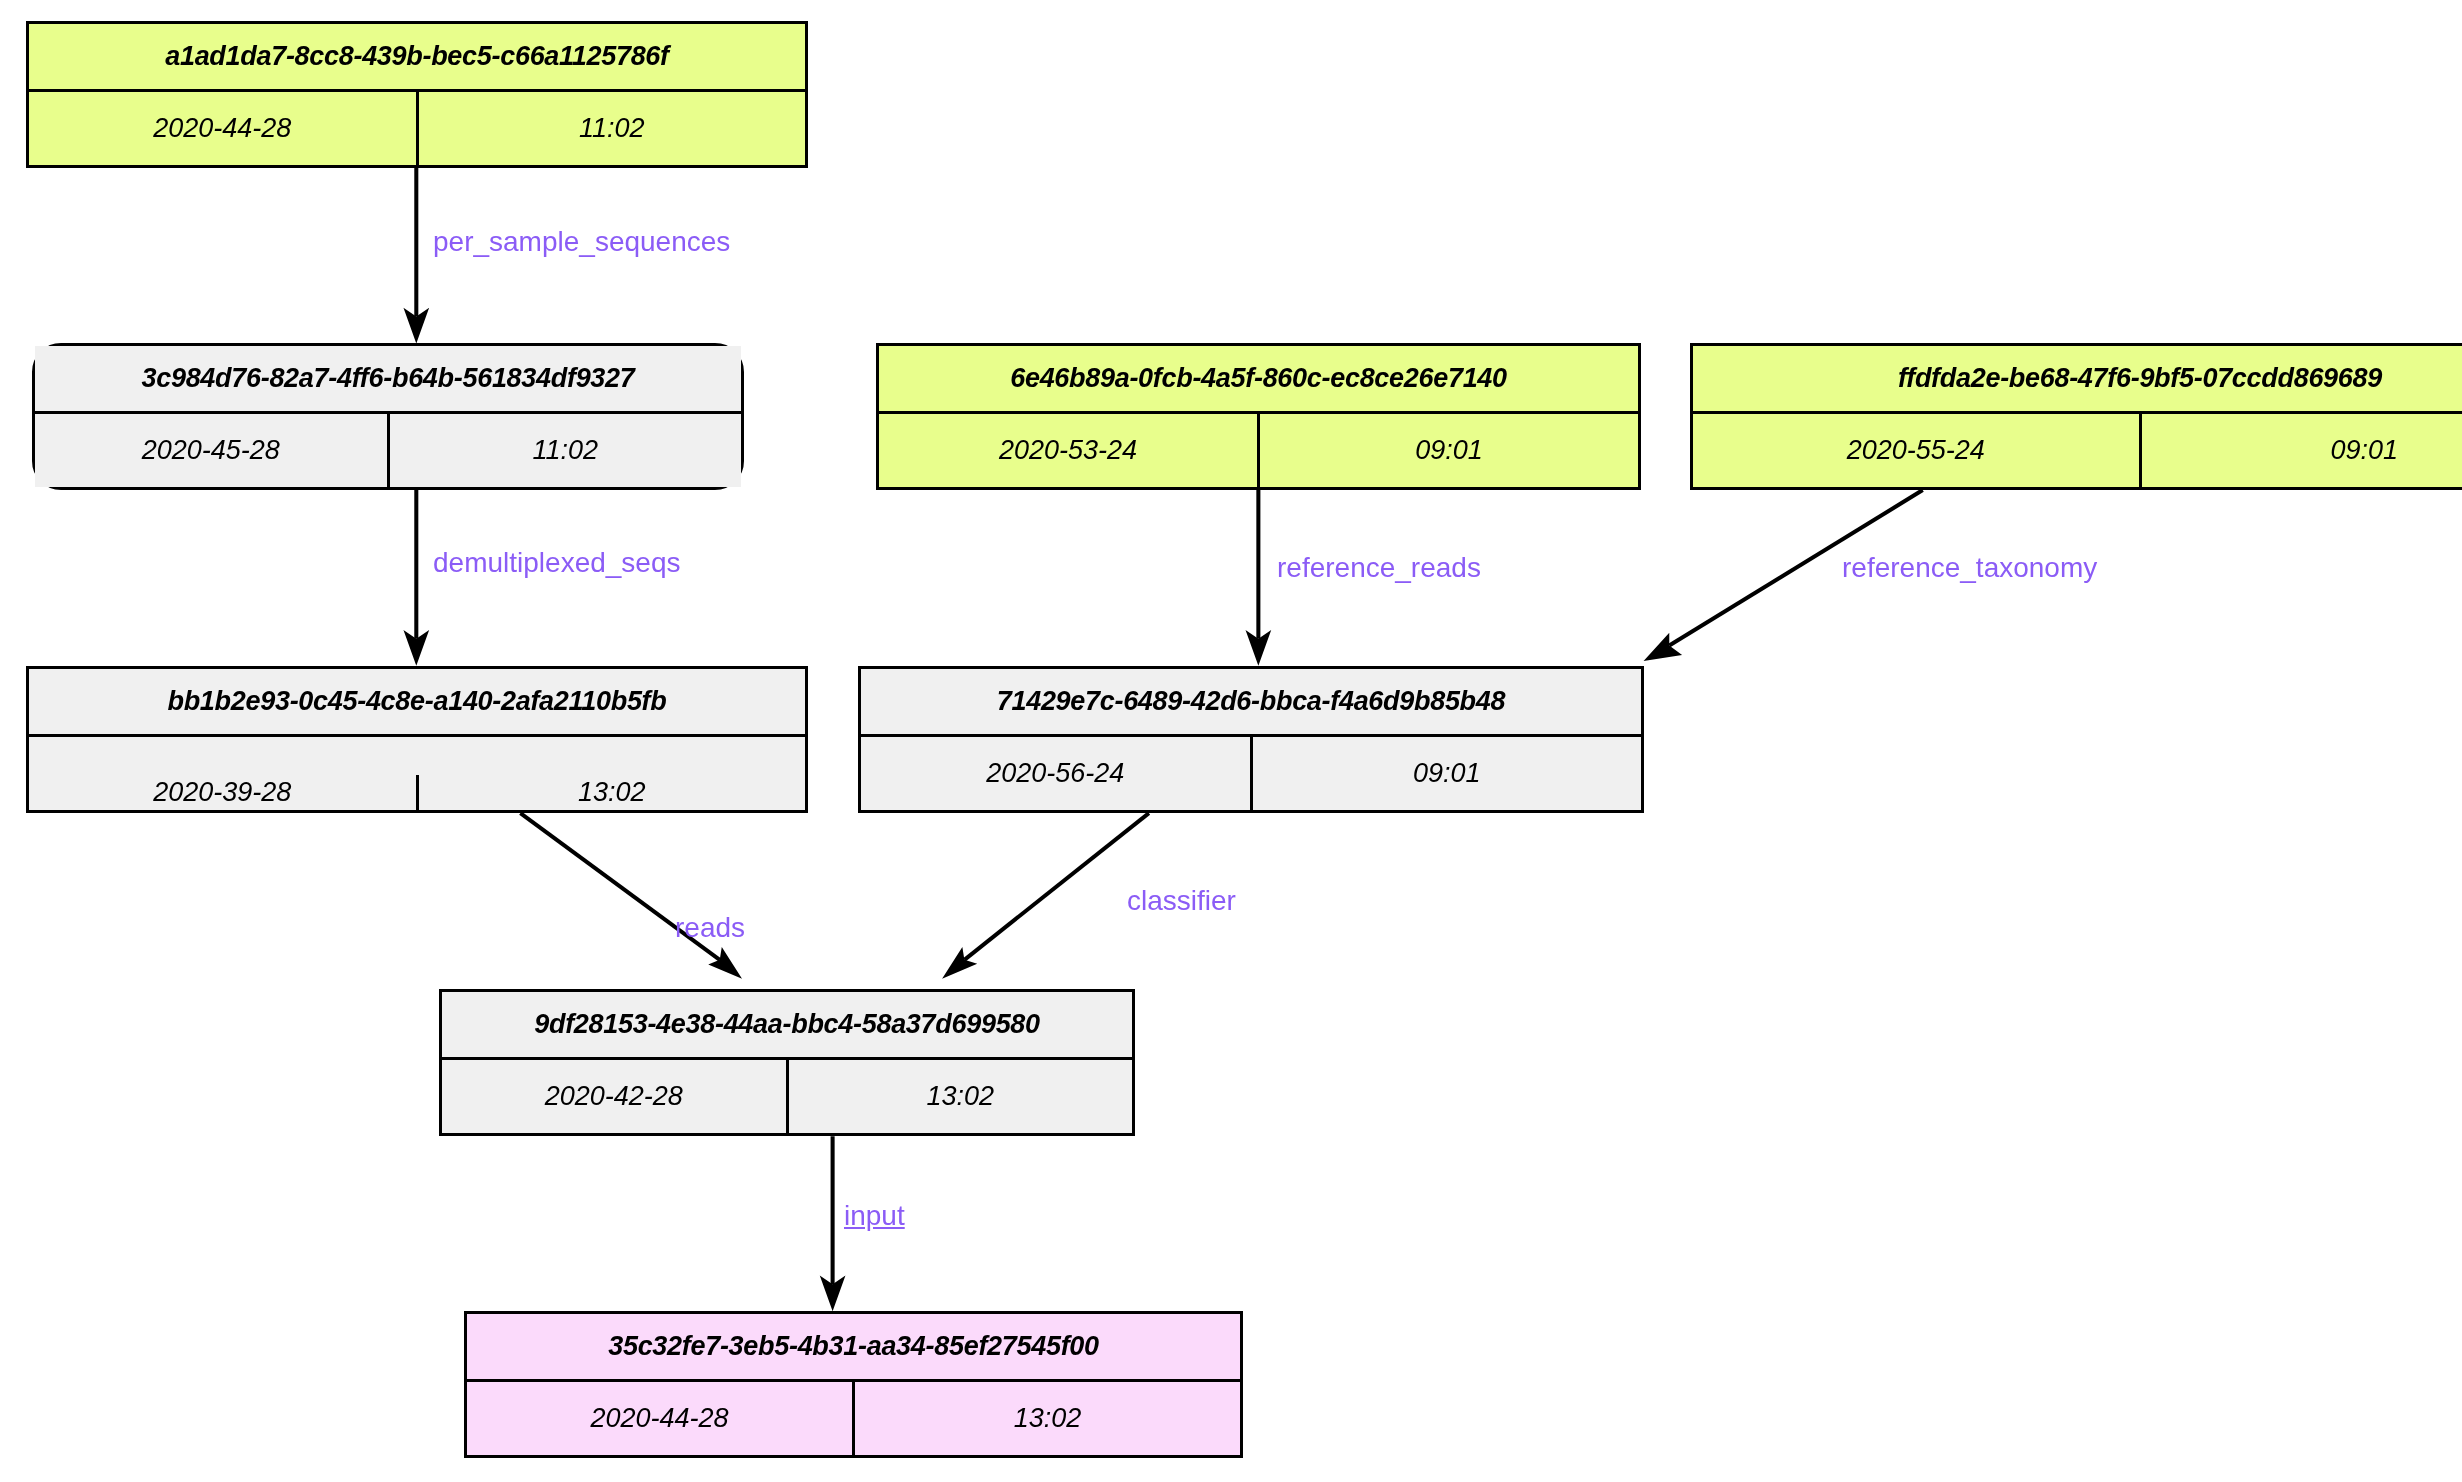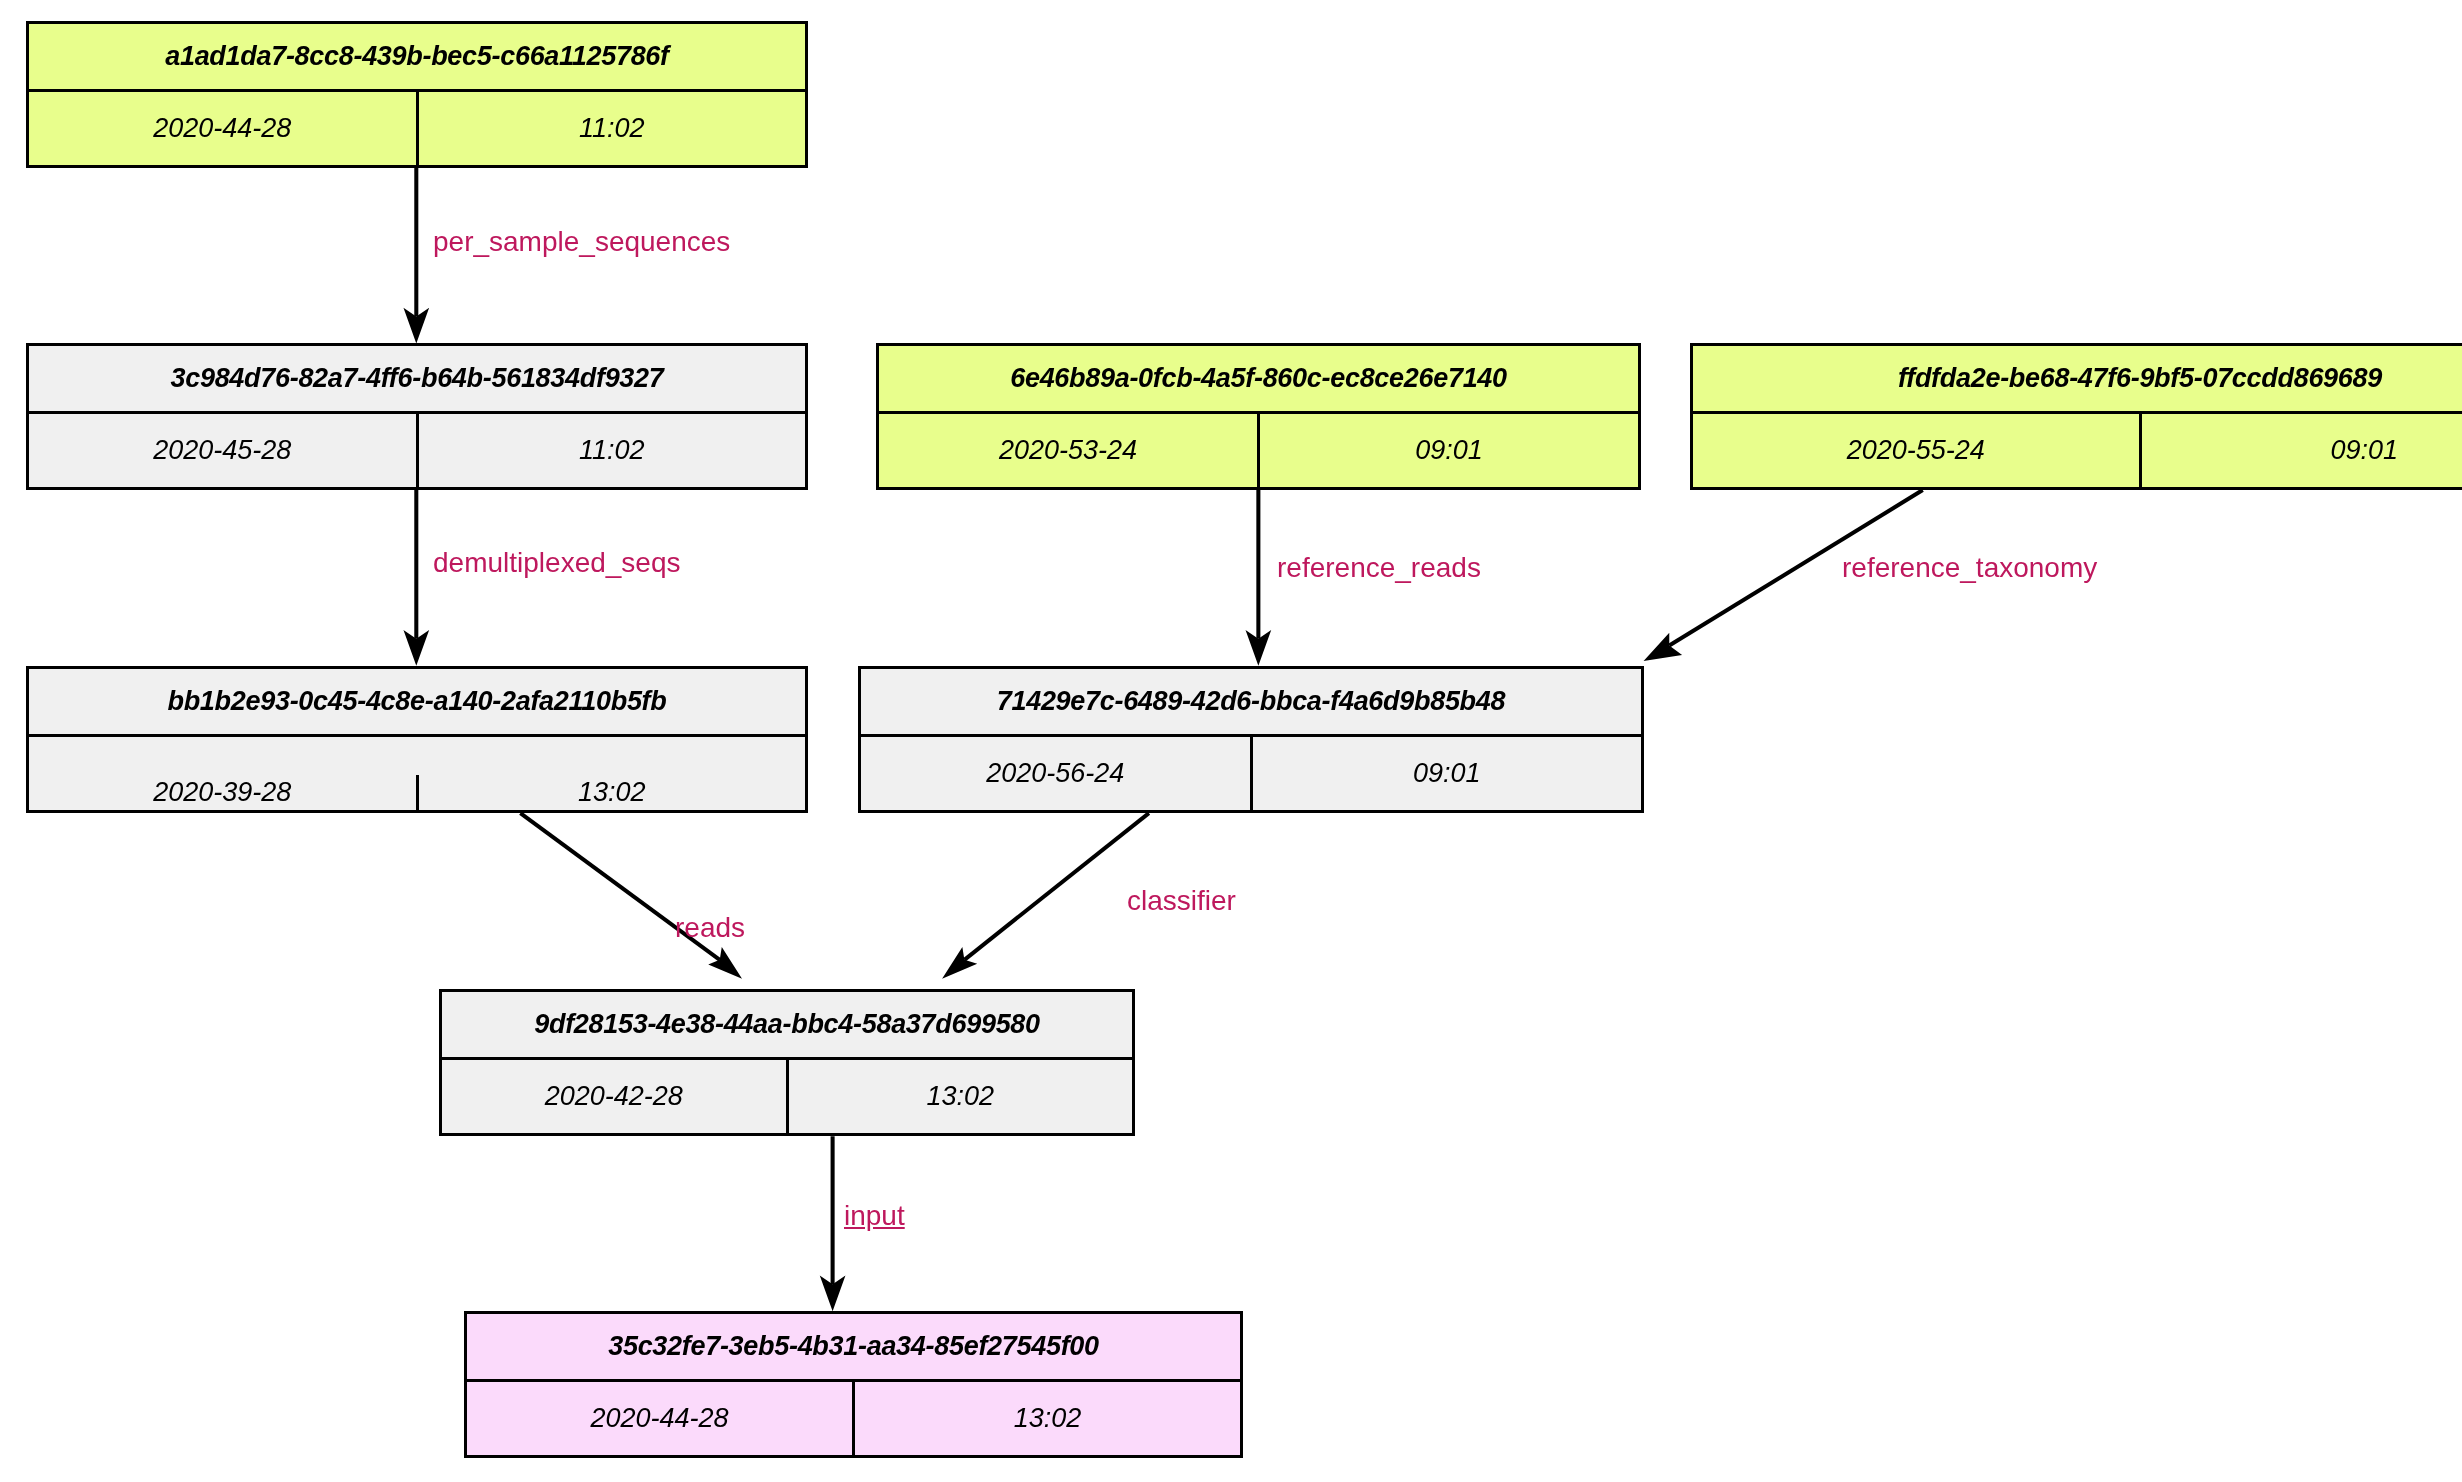--- a/index.html
+++ b/index.html
@@ -79,21 +79,21 @@
     stroke: #000000;
     stroke-width: 6;
     fill: none;
   }
   .edge-head { fill: #000000; stroke: none; }
 
   
   .edge-label {
     position: absolute;
     font-size: 28px;
-    color: #be185d;
+    color: #8b5cf6;
     white-space: nowrap;
     line-height: 1;
   }
 </style>
 </head>
 <body>
 
 <div id="canvas">
 
   <svg id="edges" viewBox="0 0 3643 2194" width="2462" height="1483" xmlns="http://www.w3.org/2000/svg">
@@ -149,21 +149,21 @@
   <div class="edge-label" style="left:844px; top:1202px;text-decoration:underline;">input</div>
 
   <div class="node yellow" style="left:26px; top:21px; width:782px; height:147px;">
     <div class="node-title">a1ad1da7-8cc8-439b-bec5-c66a1125786f</div>
     <div class="node-row">
       <div class="node-cell date">2020-44-28</div>
       <div class="node-cell time">11:02</div>
     </div>
   </div>
 
-  <div class="node grey" style="left:26px; top:343px; width:782px; height:147px;">
+  <div class="node grey" style="left:32px; top:343px; width:712px; height:147px;border-radius:29px;">
     <div class="node-title">3c984d76-82a7-4ff6-b64b-561834df9327</div>
     <div class="node-row">
       <div class="node-cell date">2020-45-28</div>
       <div class="node-cell time">11:02</div>
     </div>
   </div>
 
   <div class="node yellow" style="left:876px; top:343px; width:765px; height:147px;">
     <div class="node-title">6e46b89a-0fcb-4a5f-860c-ec8ce26e7140</div>
     <div class="node-row">

